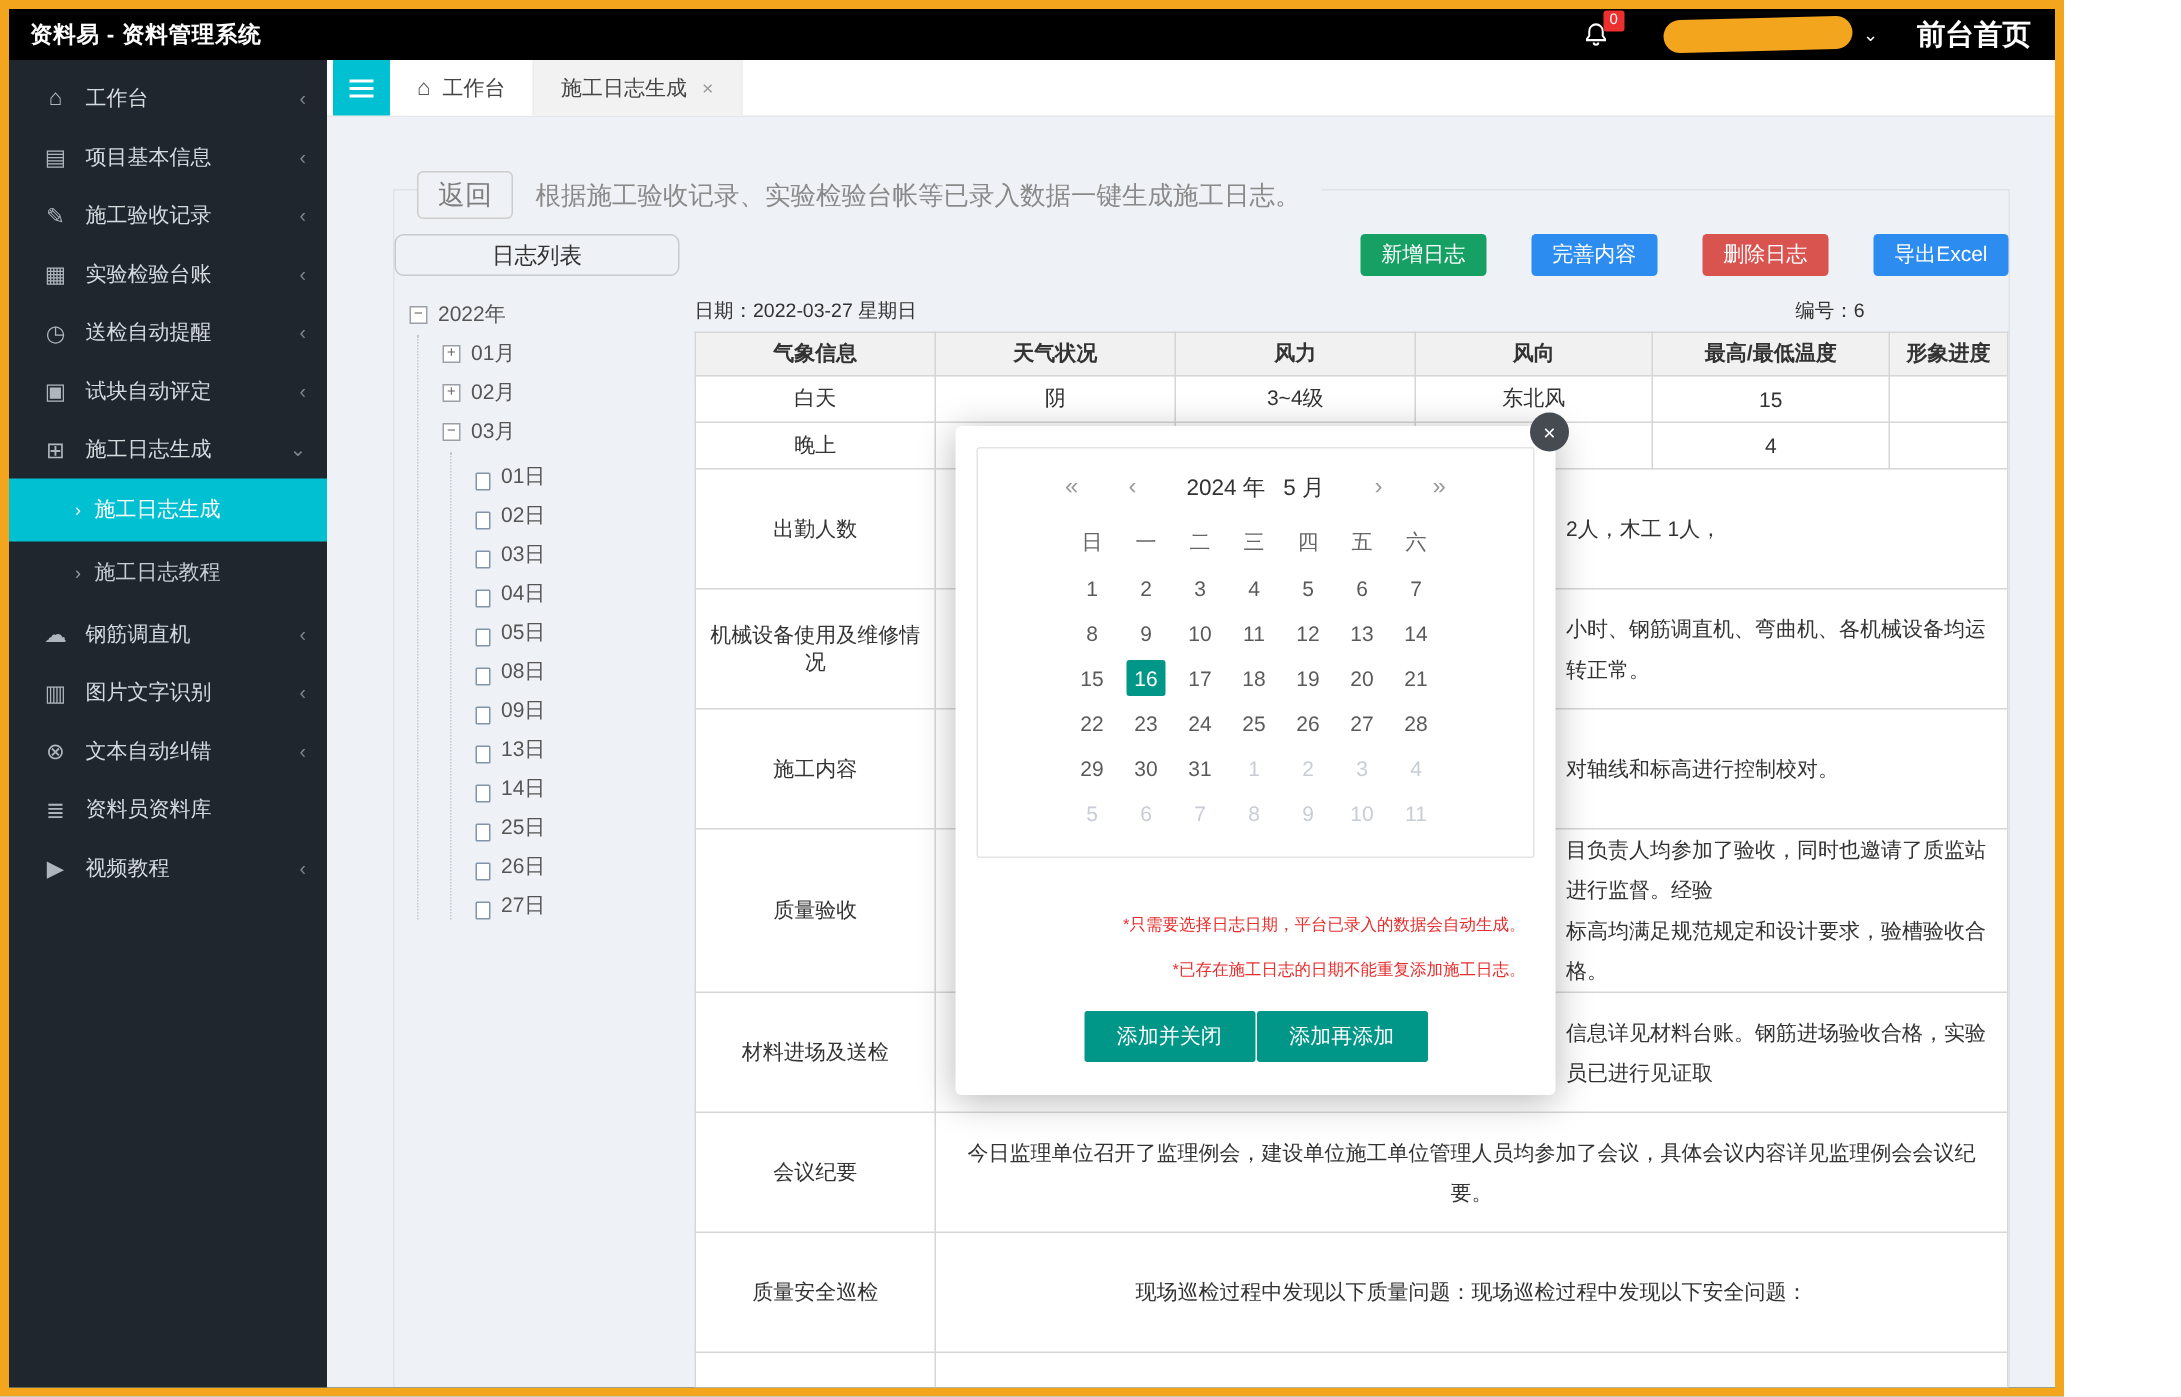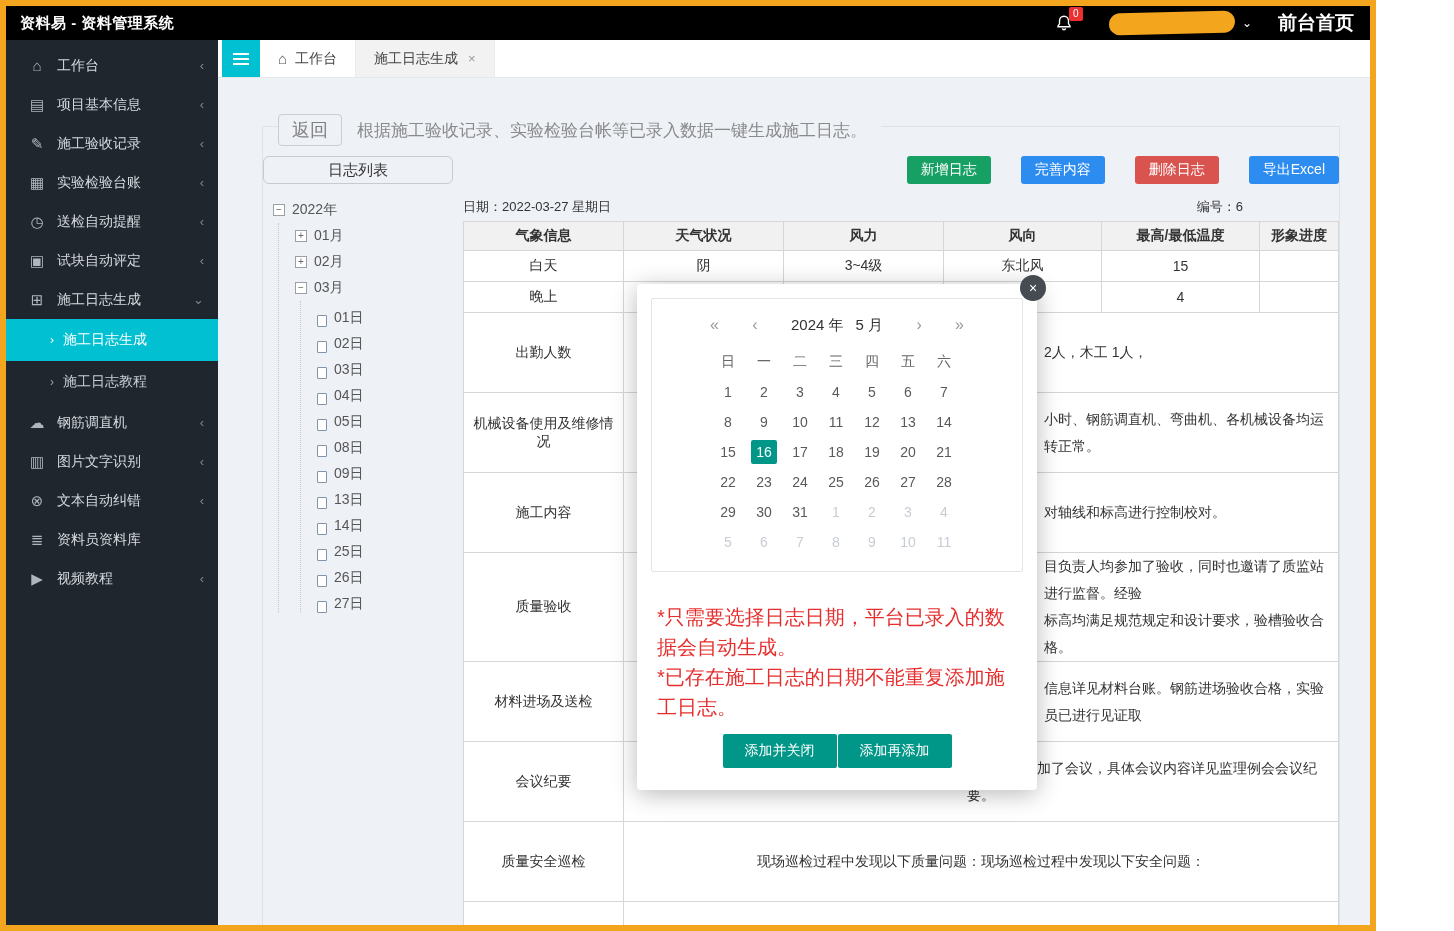--- a/index.html
+++ b/index.html
@@ -113,21 +113,21 @@
   .cal-weekdays { margin-top: 4px; }
   .wd { height: 30px; display: flex; align-items: center; justify-content: center;
         color: #666; font-size: 14px; }
   .day { height: 30px; display: flex; align-items: center; justify-content: center;
          font-size: 14px; color: #5a5a5a; cursor: pointer; }
   .daynum { display: inline-flex; width: 26px; height: 24px; align-items: center;
             justify-content: center; border-radius: 2px; }
   .daynum.muted { color: #c8ccd4; }
   .daynum.selected { background: #009688; color: #fff; }
   .notes { margin-top: 30px; padding: 0 6px; }
-  .note { color: #e62e2e; font-size: 20px; line-height: 30px; }
+  .note { color: #e62e2e; font-size: 11px; line-height: 30px; text-align: right; }
   .modal-actions { margin-top: 12px; display: flex; justify-content: center; gap: 1px; }
   .mbtn { height: 34px; padding: 0 22px; background: #009688; color: #fff; font-size: 14px;
           border: none; border-radius: 2px; cursor: pointer; }
 </style>
 </head>
 <body>
 
 <div class="frame">
 
   <header class="topbar">

